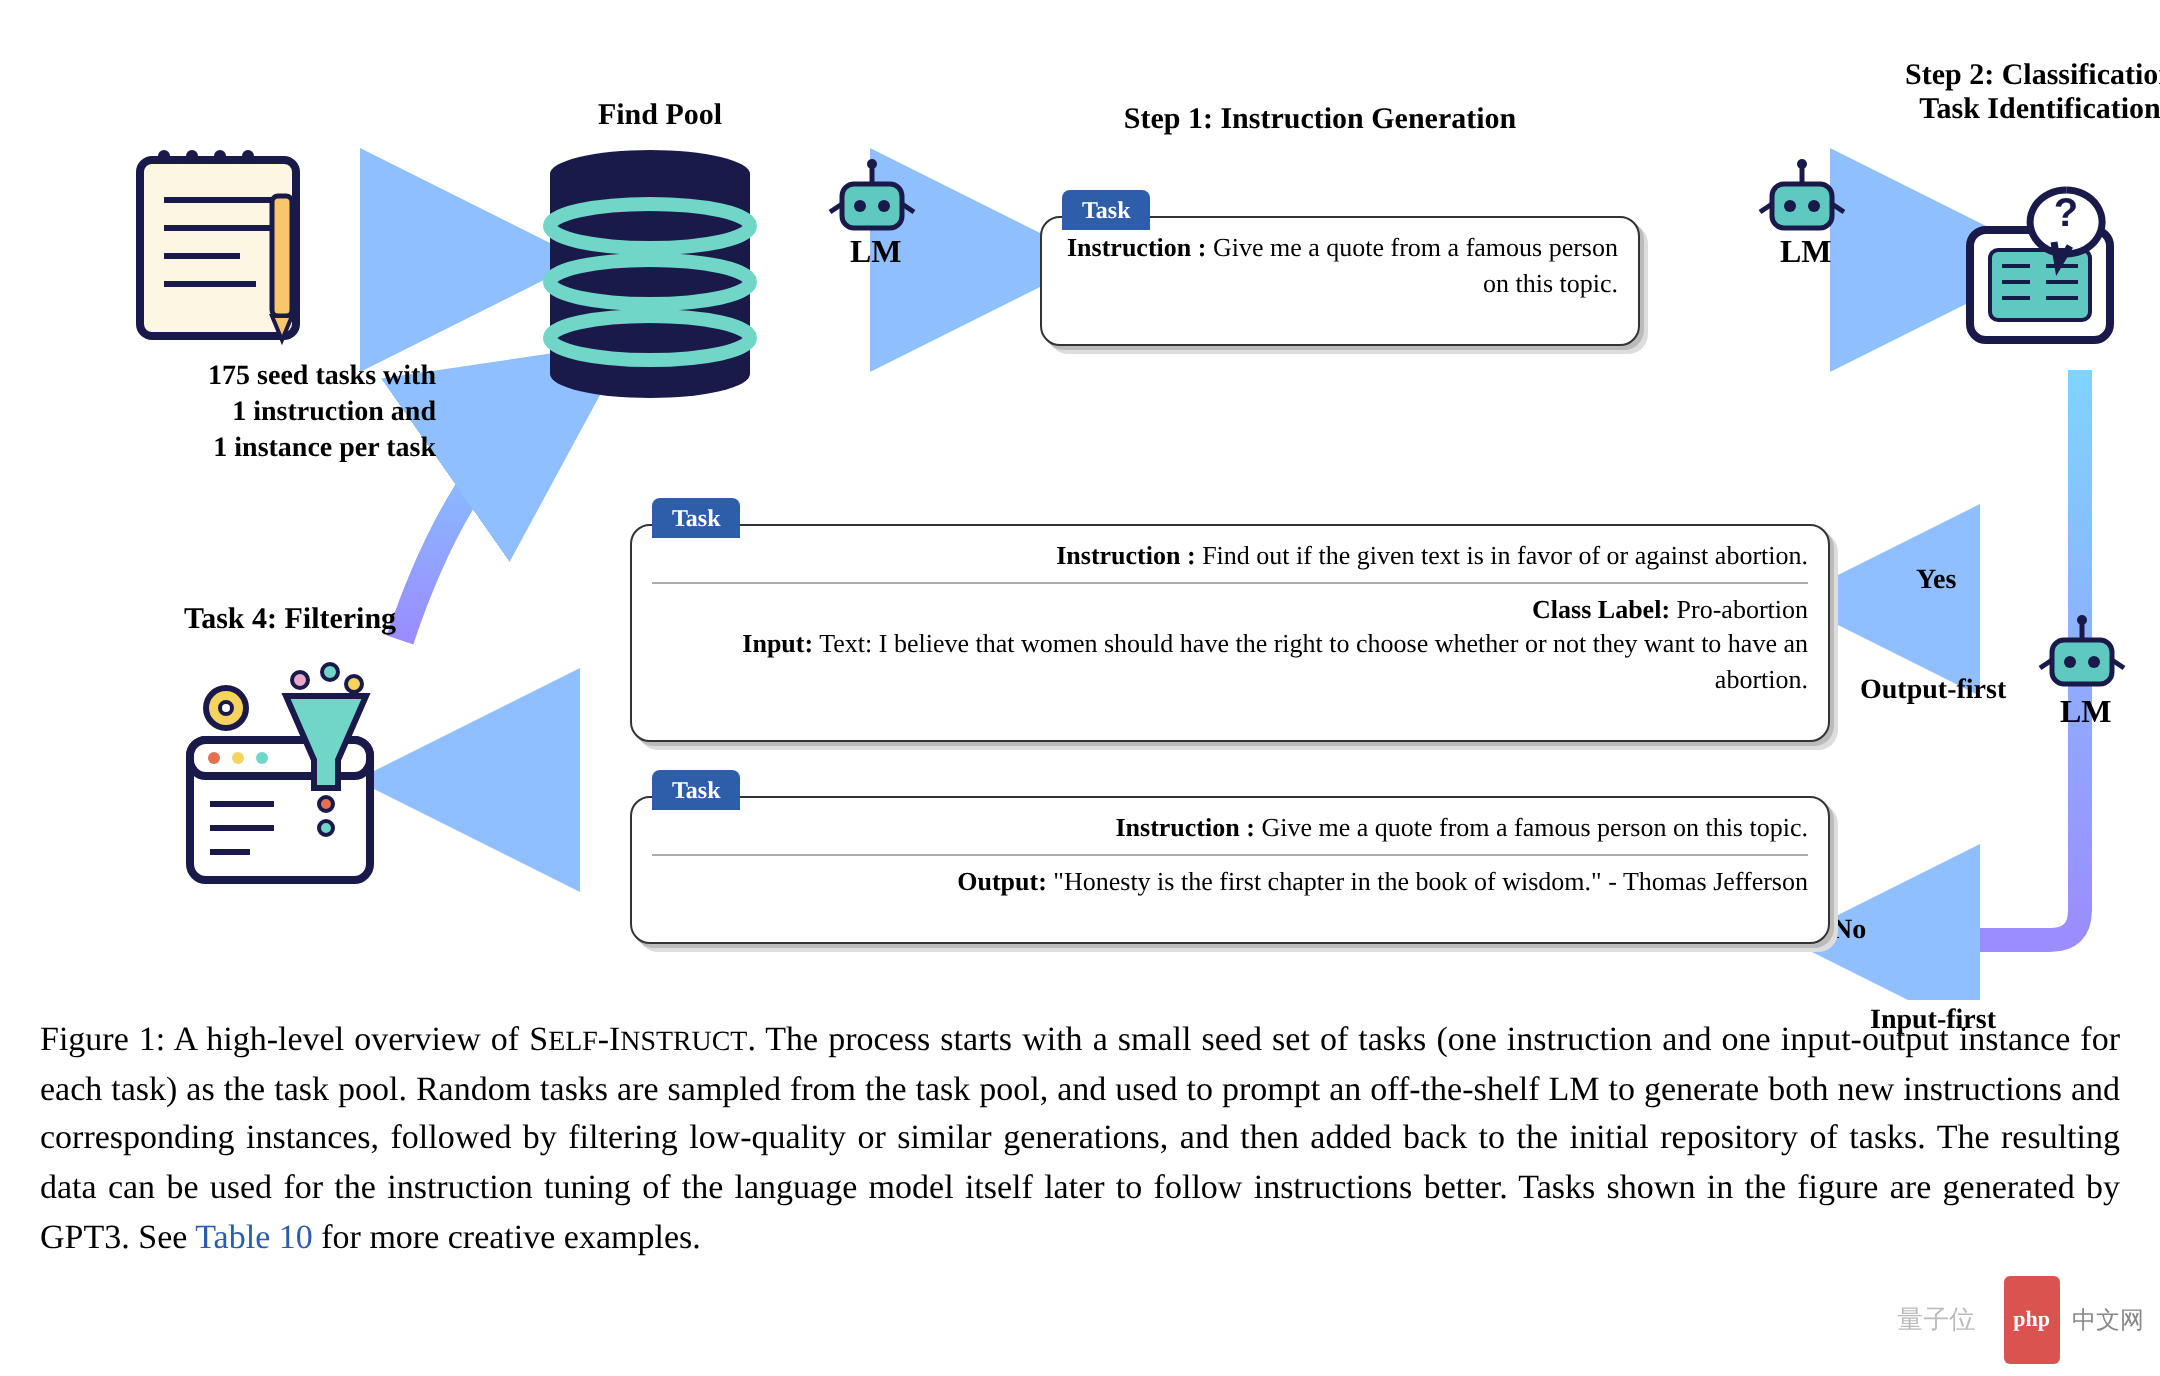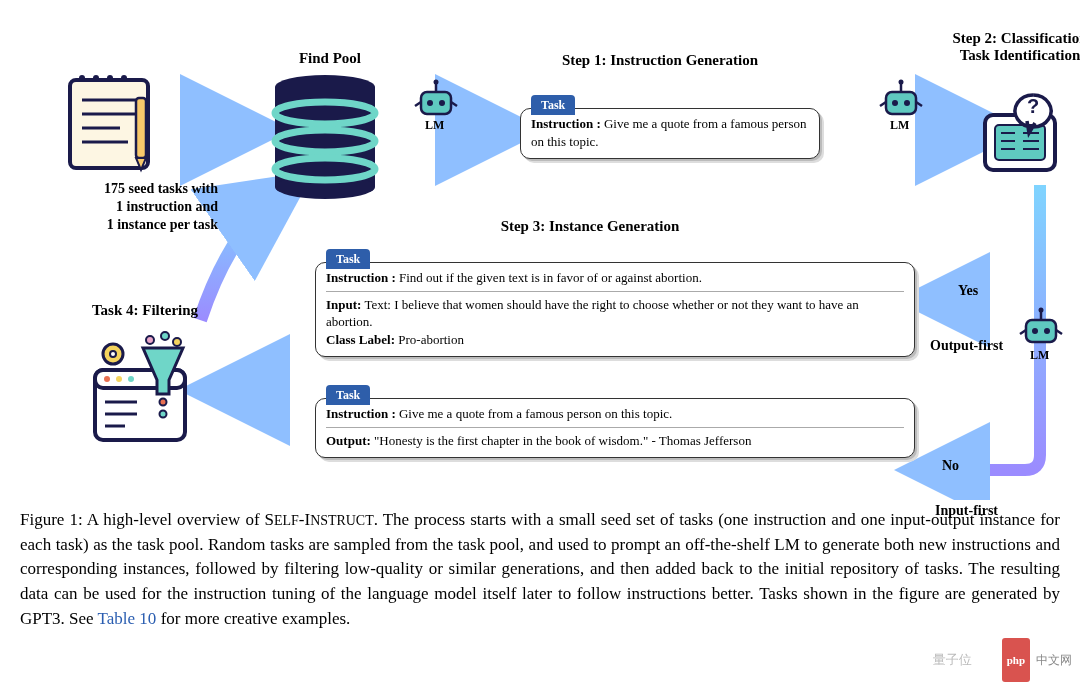--- a/index.html
+++ b/index.html
@@ -21,42 +21,43 @@
     font-family: 'Times New Roman', serif;
     font-weight: bold;
     font-size: 15px;
     color: #000;
     text-align: center;
   }
   .small-label {
     position: absolute;
     font-family: 'Times New Roman', serif;
     font-weight: bold;
-    font-size: 12px;
+    font-size: 16px;
     color: #000;
   }
   .edge-label {
     position: absolute;
     font-family: 'Times New Roman', serif;
     font-weight: bold;
     font-size: 14px;
     color: #000;
     margin-top: 28px;
   }
   
   .task-card {
     position: absolute;
     background: #fff;
     border: 1.5px solid #333;
     border-radius: 10px;
-    padding: 6px 10px 8px 10px;
+    padding: 6px 10px 22px 10px;
     font-family: 'Times New Roman', serif;
     font-size: 13px;
     line-height: 1.35;
     box-shadow: 2px 2px 0 #bbb, 4px 4px 0 #ddd;
+    text-align: right;
   }
   .task-tab {
     position: absolute;
     top: -14px;
     left: 10px;
     background: #2e5eaa;
     color: #fff;
     font-weight: bold;
     font-size: 12px;
     padding: 2px 10px;
@@ -227,60 +228,59 @@
       <circle cx="82" cy="2" r="4" fill="#f4d35e" stroke="#1a1a4a" stroke-width="2"></circle>
       <circle cx="68" cy="62" r="3.5" fill="#e76f51" stroke="#1a1a4a" stroke-width="2"></circle>
       <circle cx="68" cy="74" r="3.5" fill="#6fd6c8" stroke="#1a1a4a" stroke-width="2"></circle>
     </g>
   </svg>
 
   <div class="label" style="left:280px;top:50px;width:100px">Find Pool</div>
   <div class="label" style="left:540px;top:52px;width:240px">Step 1: Instruction Generation</div>
   <div class="label" style="left:940px;top:30px;width:160px;white-space:pre-line">Step 2: Classification
 Task Identification</div>
-  <div class="label" style="left:470px;top:218px;width:240px">Step 3: Instance Generation</div>
   <div class="label" style="left:80px;top:302px;width:130px">Task 4: Filtering</div>
 
   <div class="small-label" style="left:425px;top:118px">LM</div>
   <div class="small-label" style="left:890px;top:118px">LM</div>
   <div class="small-label" style="left:1030px;top:348px">LM</div>
 
   <div class="edge-label" style="left:958px;top:255px">Yes</div>
-  <div class="edge-label" style="left:942px;top:430px">No</div>
+  <div class="edge-label" style="left:916px;top:430px">No</div>
   <div class="edge-label" style="left:930px;top:310px">Output-first</div>
   <div class="edge-label" style="left:935px;top:475px">Input-first</div>
 
   <div class="seed-caption" style="left:48px;top:180px;width:170px;white-space:pre-line">175 seed tasks with
 1 instruction and
 1 instance per task</div>
 
   <div class="task-card" style="left:520px;top:108px;width:300px">
     <div class="task-tab">Task</div>
     <div><b><span>Instruction</span> :</b> <span>Give me a quote from a famous person on this topic.</span></div>
   </div>
 
   <div class="task-card" style="left:315px;top:262px;width:600px">
     <div class="task-tab">Task</div>
     <div><b><span>Instruction</span> :</b> <span>Find out if the given text is in favor of or against abortion.</span></div>
     <div class="divider"></div>
+    <div><b><span>Class Label</span>:</b> <span>Pro-abortion</span></div>
     <div><b><span>Input</span>:</b> <span>Text: I believe that women should have the right to choose whether or not they want to have an abortion.</span></div>
-    <div><b><span>Class Label</span>:</b> <span>Pro-abortion</span></div>
   </div>
 
   <div class="task-card" style="left:315px;top:398px;width:600px">
     <div class="task-tab">Task</div>
     <div><b><span>Instruction</span> :</b> <span>Give me a quote from a famous person on this topic.</span></div>
     <div class="divider"></div>
     <div><b><span>Output</span>:</b> <span>"Honesty is the first chapter in the book of wisdom." - Thomas Jefferson</span></div>
   </div>
 
 </div>
 
 <div class="caption">
   <span>Figure 1:</span>
   <span>A high-level overview of </span><span>S<span style="font-size:0.82em">ELF</span>-I<span style="font-size:0.82em">NSTRUCT</span></span><span>. The process starts with a small seed set of tasks (one instruction and one input-output instance for each task) as the task pool. Random tasks are sampled from the task pool, and used to prompt an off-the-shelf LM to generate both new instructions and corresponding instances, followed by filtering low-quality or similar generations, and then added back to the initial repository of tasks. The resulting data can be used for the instruction tuning of the language model itself later to follow instructions better. Tasks shown in the figure are generated by GPT3. See </span><span class="link">Table 10</span><span> for more creative examples.</span>
 </div>
 
 <div class="watermark">
-  <span style="color:#bbb;font-size:13px;margin-right:24px">量子位</span>
+  <span style="color:#bbb;font-size:13px;margin-right:8px">量子位</span>
   <span class="php">php</span>
   <span style="color:#888">中文网</span>
 </div>
 
 </body></html>

